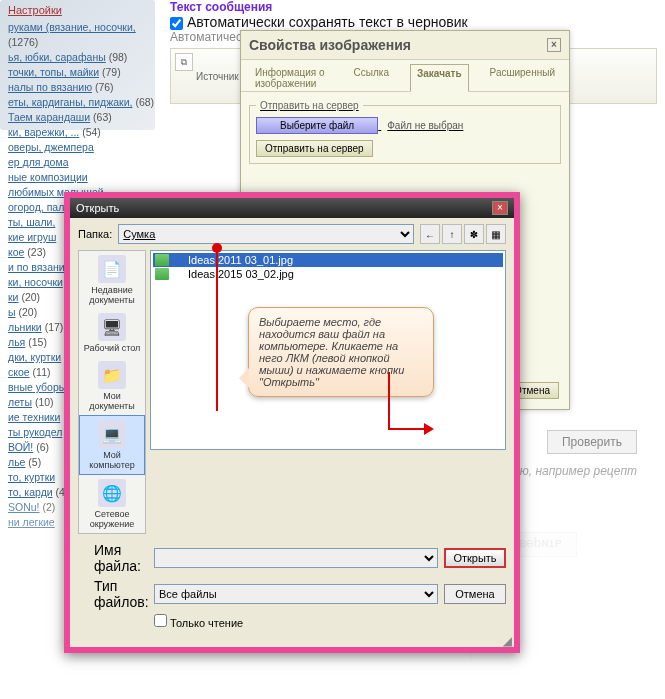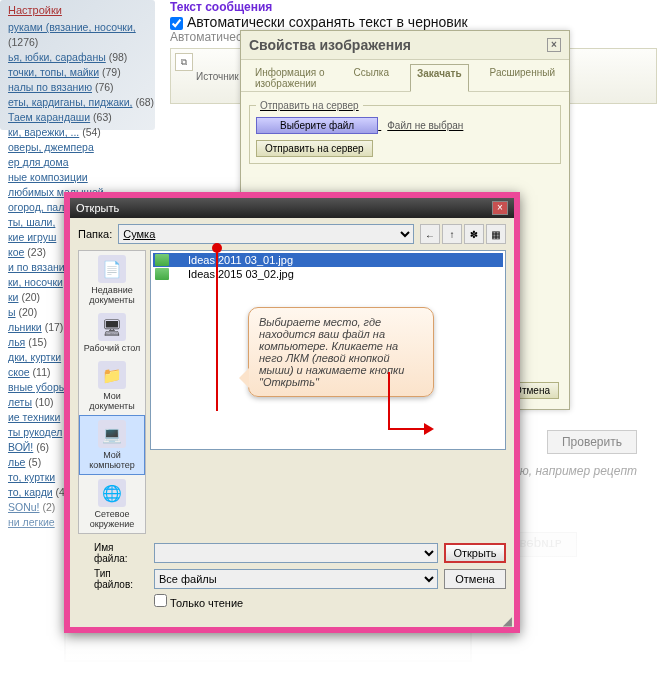--- a/index.html
+++ b/index.html
@@ -47,21 +47,21 @@
   .file-dialog .places { width:68px; background:#f3f3f0; border:1px solid #bbb; margin:0 4px 4px 8px; display:flex; flex-direction:column;}
   .file-dialog .place { text-align:center; padding:4px 2px; font-size:9px; color:#333; cursor:pointer;}
   .file-dialog .place.sel { background:#cfe3ff; border:1px solid #5a8dd6;}
   .file-dialog .place .ico { width:28px; height:28px; margin:0 auto 2px; background:#dde; border-radius:3px; display:flex; align-items:center; justify-content:center; font-size:16px;}
   .file-dialog .list { flex:1; background:#fff; border:1px solid #7f9db9; margin:0 8px 4px 0; height:200px; padding:2px; position:relative;}
   .file-dialog .file { font-size:11px; padding:1px 2px; display:flex; align-items:center; gap:19px;}
   .file-dialog .file.sel { background:#316ac5; color:#fff;}
   .file-dialog .file .fi { width:14px; height:12px; background:linear-gradient(#7c7,#4a4); border-radius:1px;}
   .file-dialog .bottom { padding:4px 8px 8px; }
   .file-dialog .brow { display:flex; align-items:center; gap:6px; margin-bottom:4px;}
-  .file-dialog .brow label { width:70px; font-size:10px;padding-left:16px;}
+  .file-dialog .brow label { width:70px; font-size:14px;padding-left:16px;}
   .file-dialog .brow select, .file-dialog .brow input.combo { flex:1; height:20px; font-size:11px; border:1px solid #7f9db9;}
   .file-dialog .brow button { width:62px; height:20px; font-size:11px; border:1px solid #888;}
   .file-dialog .brow button.primary { border:2px solid #cc3333; background:linear-gradient(#fff,#ddd);}
   .file-dialog .chk { margin-left:76px; font-size:11px;}
   .file-dialog .grip { text-align:right; padding:0 2px 2px; color:#888; font-size:12px; line-height:8px;}
   
   .callout { position:absolute; left:248px; top:307px; width:186px; background:linear-gradient(#fff7ee,#fbe3cb); border:1px solid #d9a06a; border-radius:10px; padding:8px 10px; font-size:11px; font-style:italic; color:#444; box-shadow:0 2px 5px rgba(0,0,0,0.25); z-index:20;}
   .callout::before { content:''; position:absolute; left:-20px; top:60px; border:10px solid transparent; border-right-color:#fbe3cb;}
   
   .arrow { position:absolute; z-index:21; pointer-events:none;}

